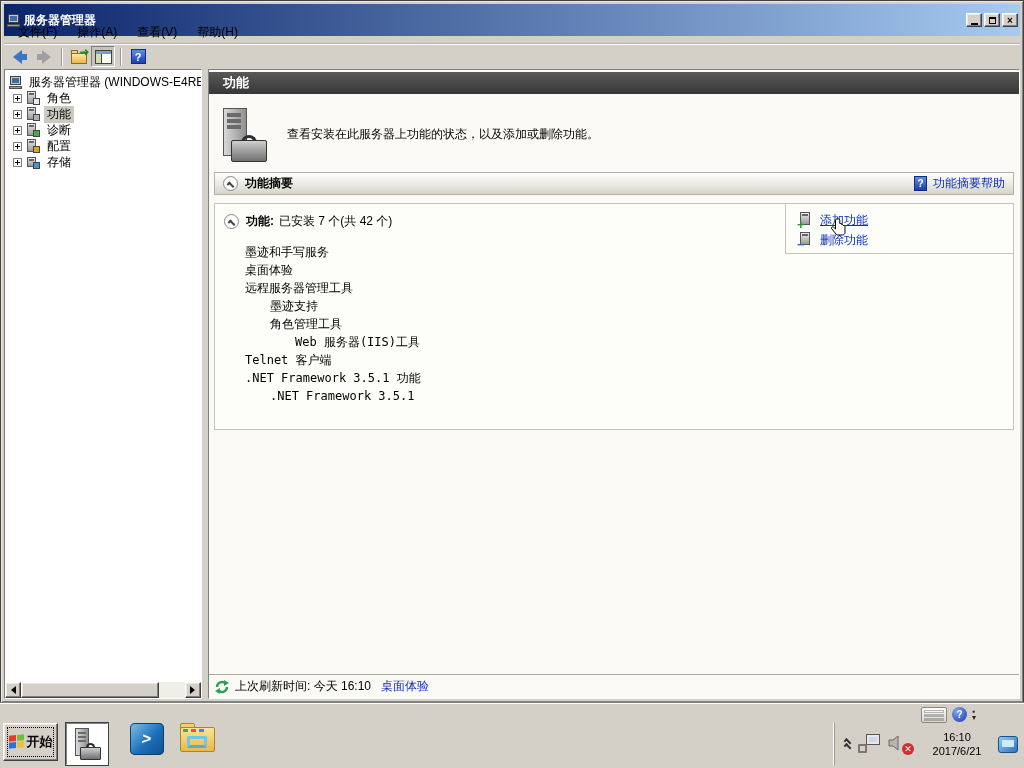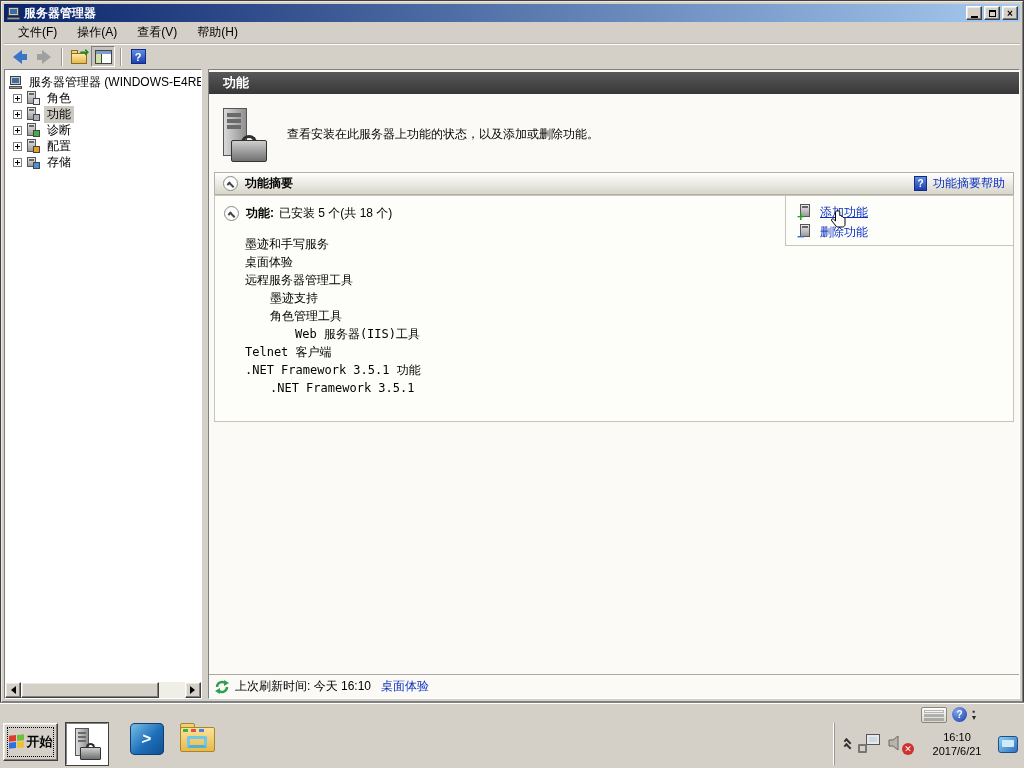--- a/index.html
+++ b/index.html
@@ -5,21 +5,21 @@
   * { margin:0; padding:0; box-sizing:border-box; }
   html,body { width:1024px; height:768px; overflow:hidden; }
   body { font-family:"Liberation Sans","DejaVu Sans",sans-serif; font-size:12px; color:#000; background:#3a6ea5; position:relative; }
 
   
   .raised { background:#d4d0c8; border:1px solid; border-color:#ffffff #404040 #404040 #ffffff; box-shadow:inset -1px -1px 0 #808080, inset 1px 1px 0 #ece9e2; }
 
   
   .window { position:absolute; left:0; top:0; width:1024px; height:703px; background:#d4d0c8;
             border:1px solid #404040; box-shadow:inset 1px 1px 0 #ece9e2, inset -1px -1px 0 #808080; }
-  .titlebar { position:absolute; left:3px; top:3px; right:3px; height:18px;
+  .titlebar { position:absolute; left:3px; top:3px; right:3px; height:32px;
               background:linear-gradient(to right,#0a246a,#a6caf0); display:flex; align-items:center; padding:0 2px;justify-content:flex-end; }
   .title-icon { width:14px; height:13px; margin:0 3px 0 1px; position:relative; flex:none; }
   .title-icon .mon { position:absolute; left:1px; top:0; width:11px; height:9px; background:#c8c8c8; border:1px solid #404040; }
   .title-icon .scr { position:absolute; left:3px; top:2px; width:7px; height:5px; background:#3b6ea5; }
   .title-icon .base { position:absolute; left:0; bottom:0; width:13px; height:3px; background:#9a9a9a; border:1px solid #505050; }
   .title-text { color:#fff; font-weight:bold; font-size:12px; flex:1; white-space:nowrap; }
   .win-btns { display:flex; gap:2px; }
   .win-btn { width:16px; height:14px; display:flex; align-items:center; justify-content:center; font-size:10px; font-weight:bold; color:#000; }
   .glyph-min { width:7px; height:2px; background:#000; margin-top:7px; }
   .glyph-restore { width:7px; height:7px; border:1px solid #000; border-top-width:2px; position:relative; background:#d4d0c8; }
@@ -79,21 +79,21 @@
 
   .summary-bar { margin:0 5px; height:23px; background:linear-gradient(#ffffff,#d8d6ca); border:1px solid #b3b0a6; display:flex; align-items:center; padding:0 8px; }
   .circle-btn { width:15px; height:15px; border-radius:50%; background:#fdfdfd; border:1px solid #8a8a8a; display:flex; align-items:center; justify-content:center; flex:none; }
   .chev { width:7px; height:4px; border-left:2px solid #444; border-top:2px solid #444; transform:rotate(45deg) translate(1px,1px); }
   .summary-title { font-weight:bold; margin-left:7px; }
   .sum-right { margin-left:auto; display:flex; align-items:center; gap:6px; }
   .ico-help-sm { width:13px; height:15px; background:linear-gradient(#5f8ee0,#1c3fae); border:1px solid #12298a; color:#fff; font-weight:bold; font-size:10px; display:flex; align-items:center; justify-content:center; }
   a.link { color:#0b2fbf; text-decoration:none; }
   a.link.u { text-decoration:underline; }
 
-  .features-box { position:relative; margin:0 5px 0 5px; height:227px; background:#fdfdfa; border:1px solid #c6c3ba; }
+  .features-box { position:relative; margin:8px 5px 0 5px; height:227px; background:#fdfdfa; border:1px solid #c6c3ba; }
   .fb-head { display:flex; align-items:center; padding:9px 0 0 9px; }
   .fb-label { font-weight:bold; margin-left:7px; }
   .fb-count { margin-left:5px; }
   .actions { position:absolute; top:0; right:0; width:228px; height:50px; border-left:1px solid #c6c3ba; border-bottom:1px solid #c6c3ba; padding:7px 0 0 12px; }
   .action-row { display:flex; align-items:center; height:18px; margin-bottom:2px; }
   .srv-ico { position:relative; width:16px; height:16px; margin-right:6px; flex:none; }
   .srv-ico .t { position:absolute; left:2px; top:0; width:10px; height:13px; background:linear-gradient(#ececec,#9a9a9a); border:1px solid #555; }
   .srv-ico .t::before { content:""; position:absolute; left:1px; top:1px; right:1px; height:2px; background:#666; }
   .srv-ico .sign { position:absolute; left:-1px; bottom:-3px; font-weight:bold; font-size:13px; line-height:13px; }
   .sign.plus { color:#1f9e1f; }
@@ -299,21 +299,21 @@
           <a class="link" href="#">功能摘要帮助</a>
         </span>
       </div>
 
       <div class="features-box">
         <div class="fb-head">
           <span class="circle-btn">
               <span class="chev"></span>
             </span>
           <span class="fb-label">功能:</span>
-          <span class="fb-count">已安装 5 个(共 18 个)</span>
+          <span class="fb-count">已安装 7 个(共 42 个)</span>
         </div>
 
         <div class="actions">
           <div class="action-row">
             <span class="srv-ico">
                 <i class="t"></i>
                 <span class="sign plus">+</span>
               </span>
             <a class="link u" href="#">添加功能</a>
           </div>

